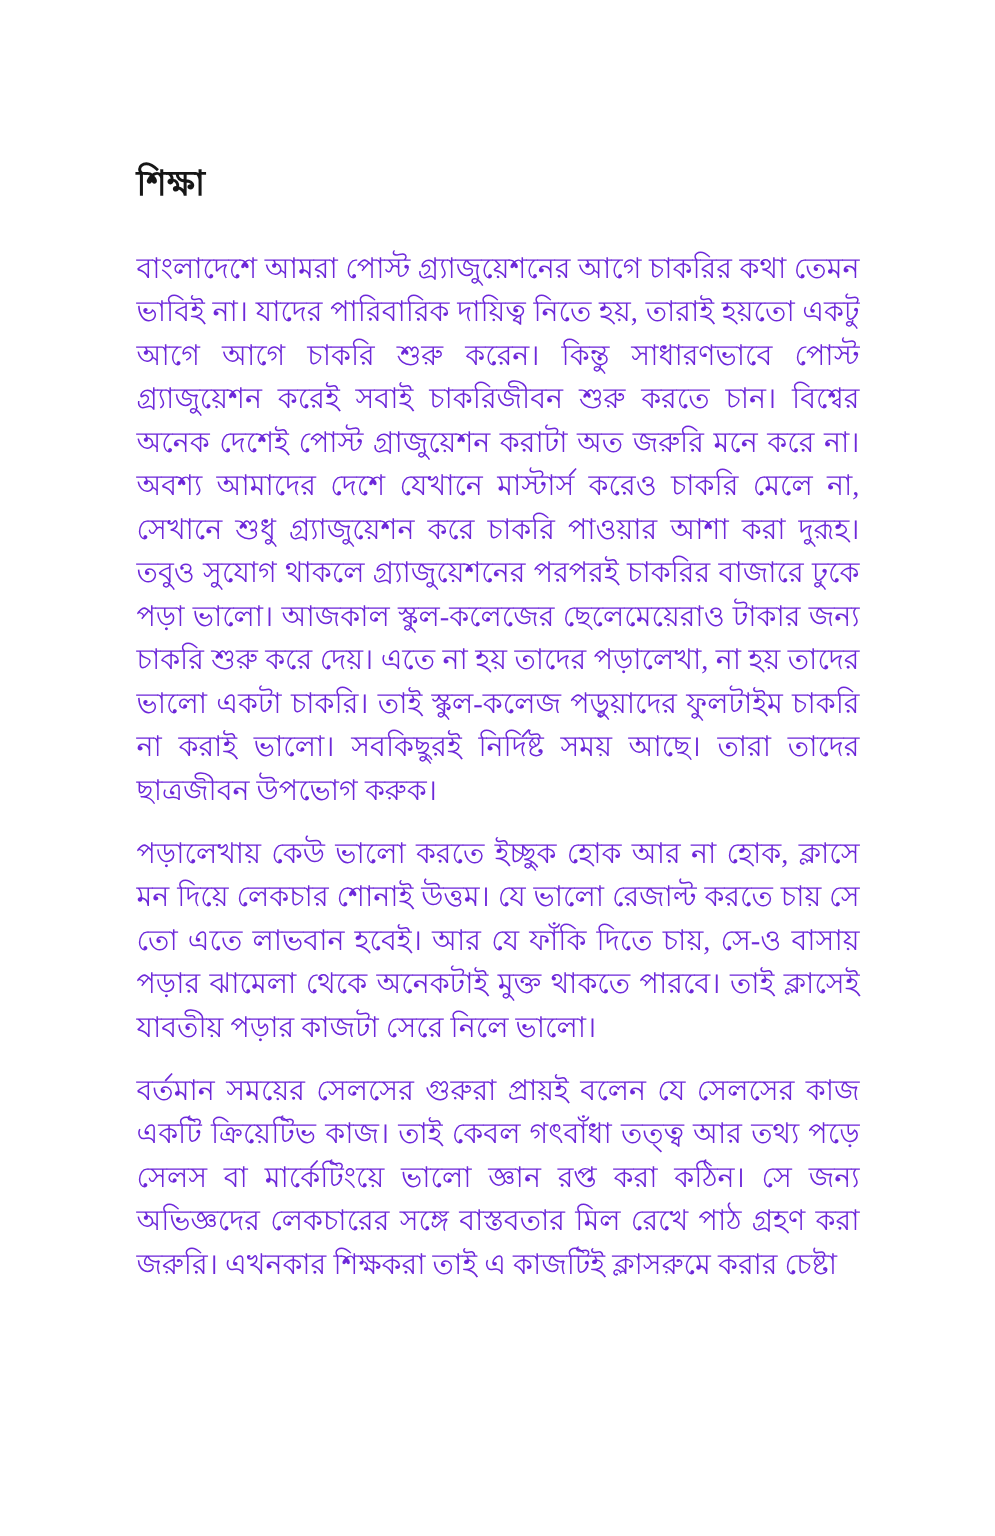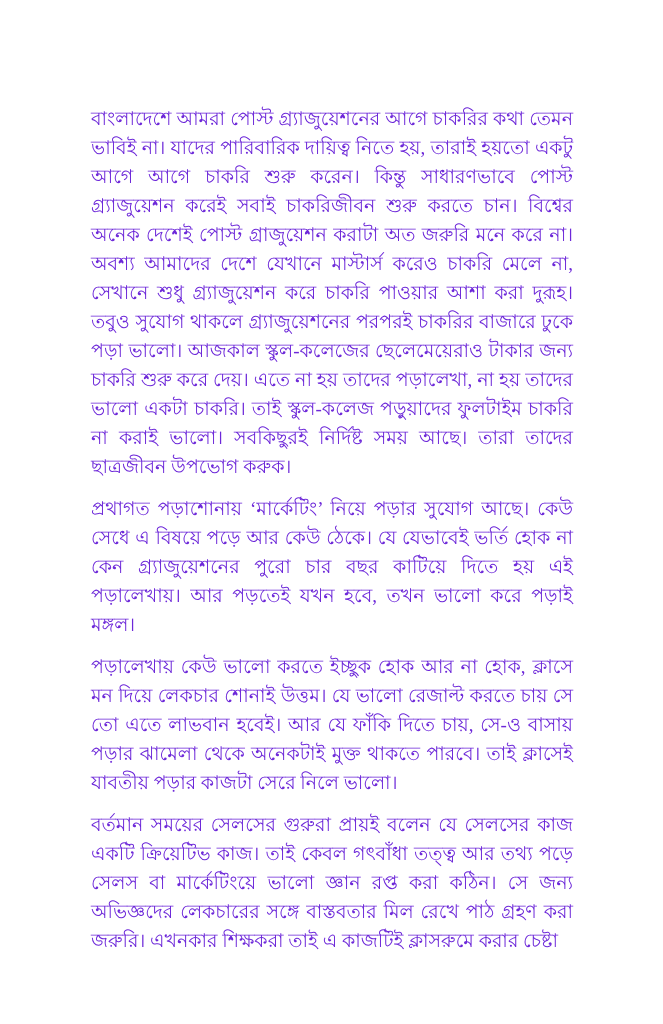--- a/index.html
+++ b/index.html
@@ -53,19 +53,19 @@
     font-size: 16px;
     padding: 0 7px;
     vertical-align: 1px;
   }
 </style>
 </head>
 <body>
 
 <div class="page">
   <div class="content">
+    <h1 class="title">শিক্ষা</h1>
     <p class="para">বাংলাদেশে আমরা পোস্ট গ্র্যাজুয়েশনের আগে চাকরির কথা তেমন ভাবিই না। যাদের পারিবারিক দায়িত্ব নিতে হয়, তারাই হয়তো একটু আগে আগে চাকরি শুরু করেন। কিন্তু সাধারণভাবে পোস্ট গ্র্যাজুয়েশন করেই সবাই চাকরিজীবন শুরু করতে চান। বিশ্বের অনেক দেশেই পোস্ট গ্রাজুয়েশন করাটা অত জরুরি মনে করে না। অবশ্য আমাদের দেশে যেখানে মাস্টার্স করেও চাকরি মেলে না, সেখানে শুধু গ্র্যাজুয়েশন করে চাকরি পাওয়ার আশা করা দুরূহ। তবুও সুযোগ থাকলে গ্র্যাজুয়েশনের পরপরই চাকরির বাজারে ঢুকে পড়া ভালো। আজকাল স্কুল-কলেজের ছেলেমেয়েরাও টাকার জন্য চাকরি শুরু করে দেয়। এতে না হয় তাদের পড়ালেখা, না হয় তাদের ভালো একটা চাকরি। তাই স্কুল-কলেজ পড়ুয়াদের ফুলটাইম চাকরি না করাই ভালো। সবকিছুরই নির্দিষ্ট সময় আছে। তারা তাদের ছাত্রজীবন উপভোগ করুক।</p>
-    <p class="para">প্রথাগত পড়াশোনায় ‘মার্কেটিং’ নিয়ে পড়ার সুযোগ আছে। কেউ সেধে এ বিষয়ে পড়ে আর কেউ ঠেকে। যে যেভাবেই ভর্তি হোক না কেন গ্র্যাজুয়েশনের পুরো চার বছর কাটিয়ে দিতে হয় এই পড়ালেখায়। আর পড়তেই যখন হবে, তখন ভালো করে পড়াই মঙ্গল।</p>
     <p class="para">পড়ালেখায় কেউ ভালো করতে ইচ্ছুক হোক আর না হোক, ক্লাসে মন দিয়ে লেকচার শোনাই উত্তম। যে ভালো রেজাল্ট করতে চায় সে তো এতে লাভবান হবেই। আর যে ফাঁকি দিতে চায়, সে-ও বাসায় পড়ার ঝামেলা থেকে অনেকটাই মুক্ত থাকতে পারবে। তাই ক্লাসেই যাবতীয় পড়ার কাজটা সেরে নিলে ভালো।</p>
     <p class="para">বর্তমান সময়ের সেলসের গুরুরা প্রায়ই বলেন যে সেলসের কাজ একটি ক্রিয়েটিভ কাজ। তাই কেবল গৎবাঁধা তত্ত্ব আর তথ্য পড়ে সেলস বা মার্কেটিংয়ে ভালো জ্ঞান রপ্ত করা কঠিন। সে জন্য অভিজ্ঞদের লেকচারের সঙ্গে বাস্তবতার মিল রেখে পাঠ গ্রহণ করা জরুরি। এখনকার শিক্ষকরা তাই এ কাজটিই ক্লাসরুমে করার চেষ্টা</p>
   </div>
 
 </div>
 
 </body></html>

